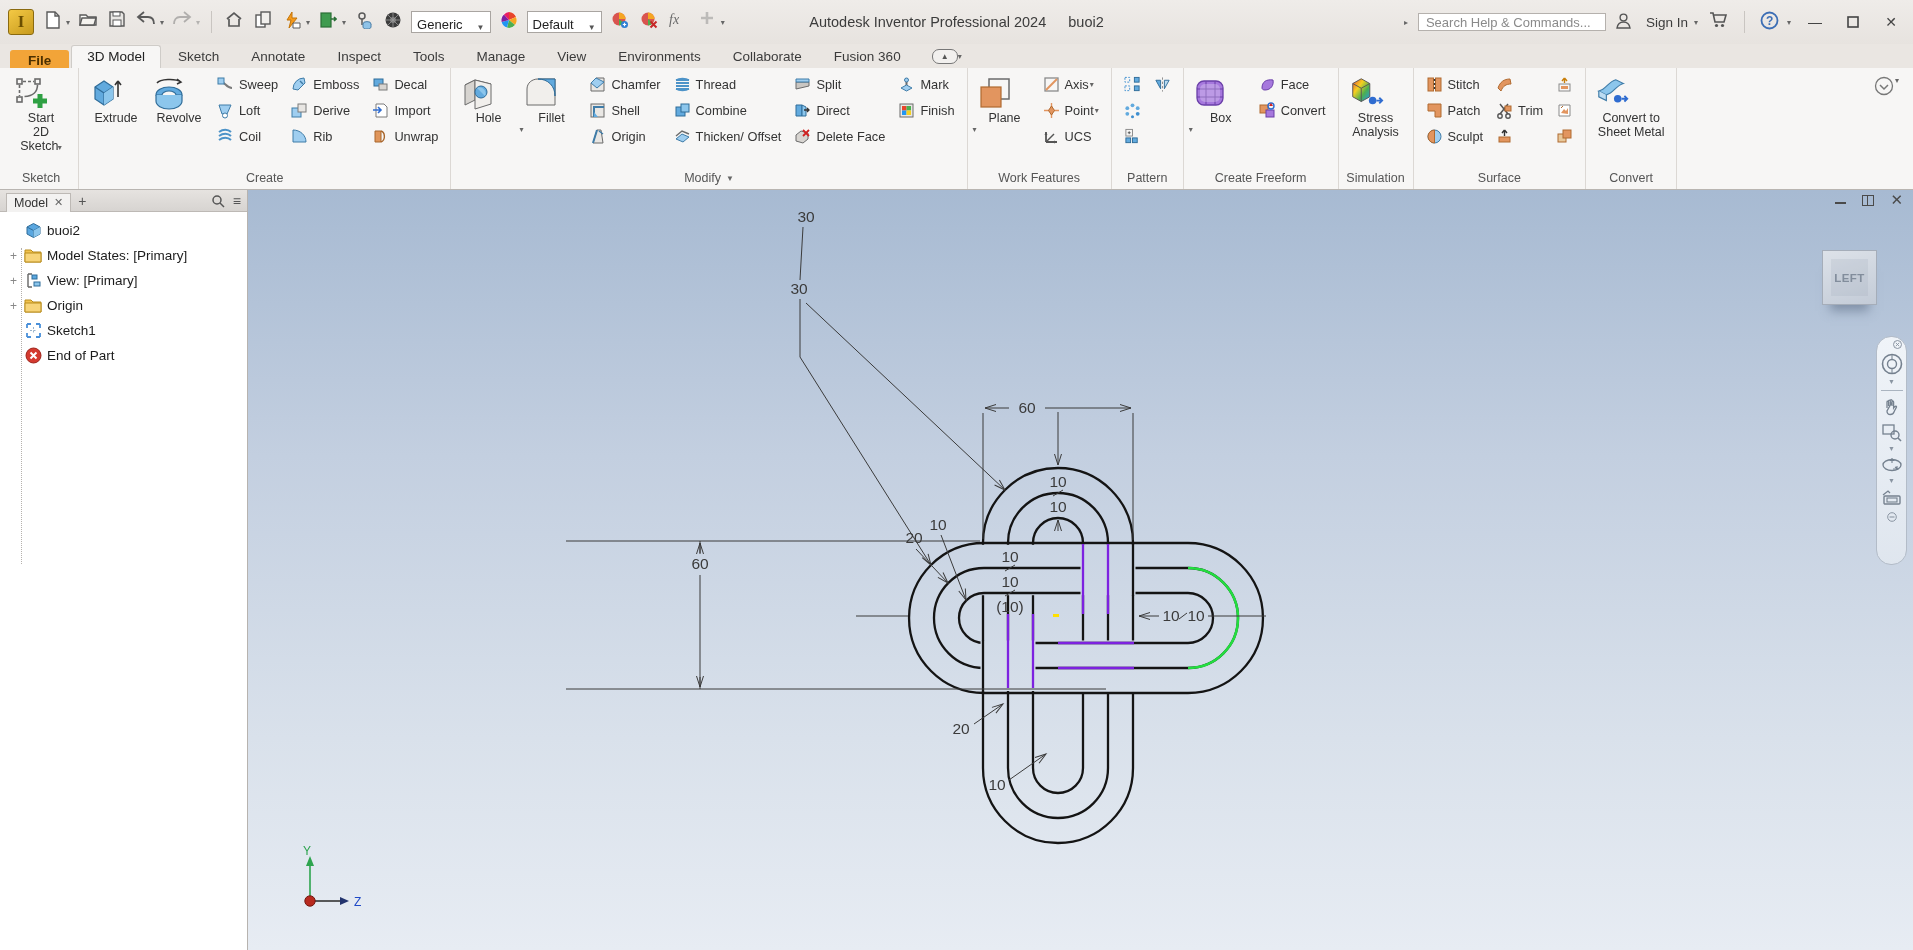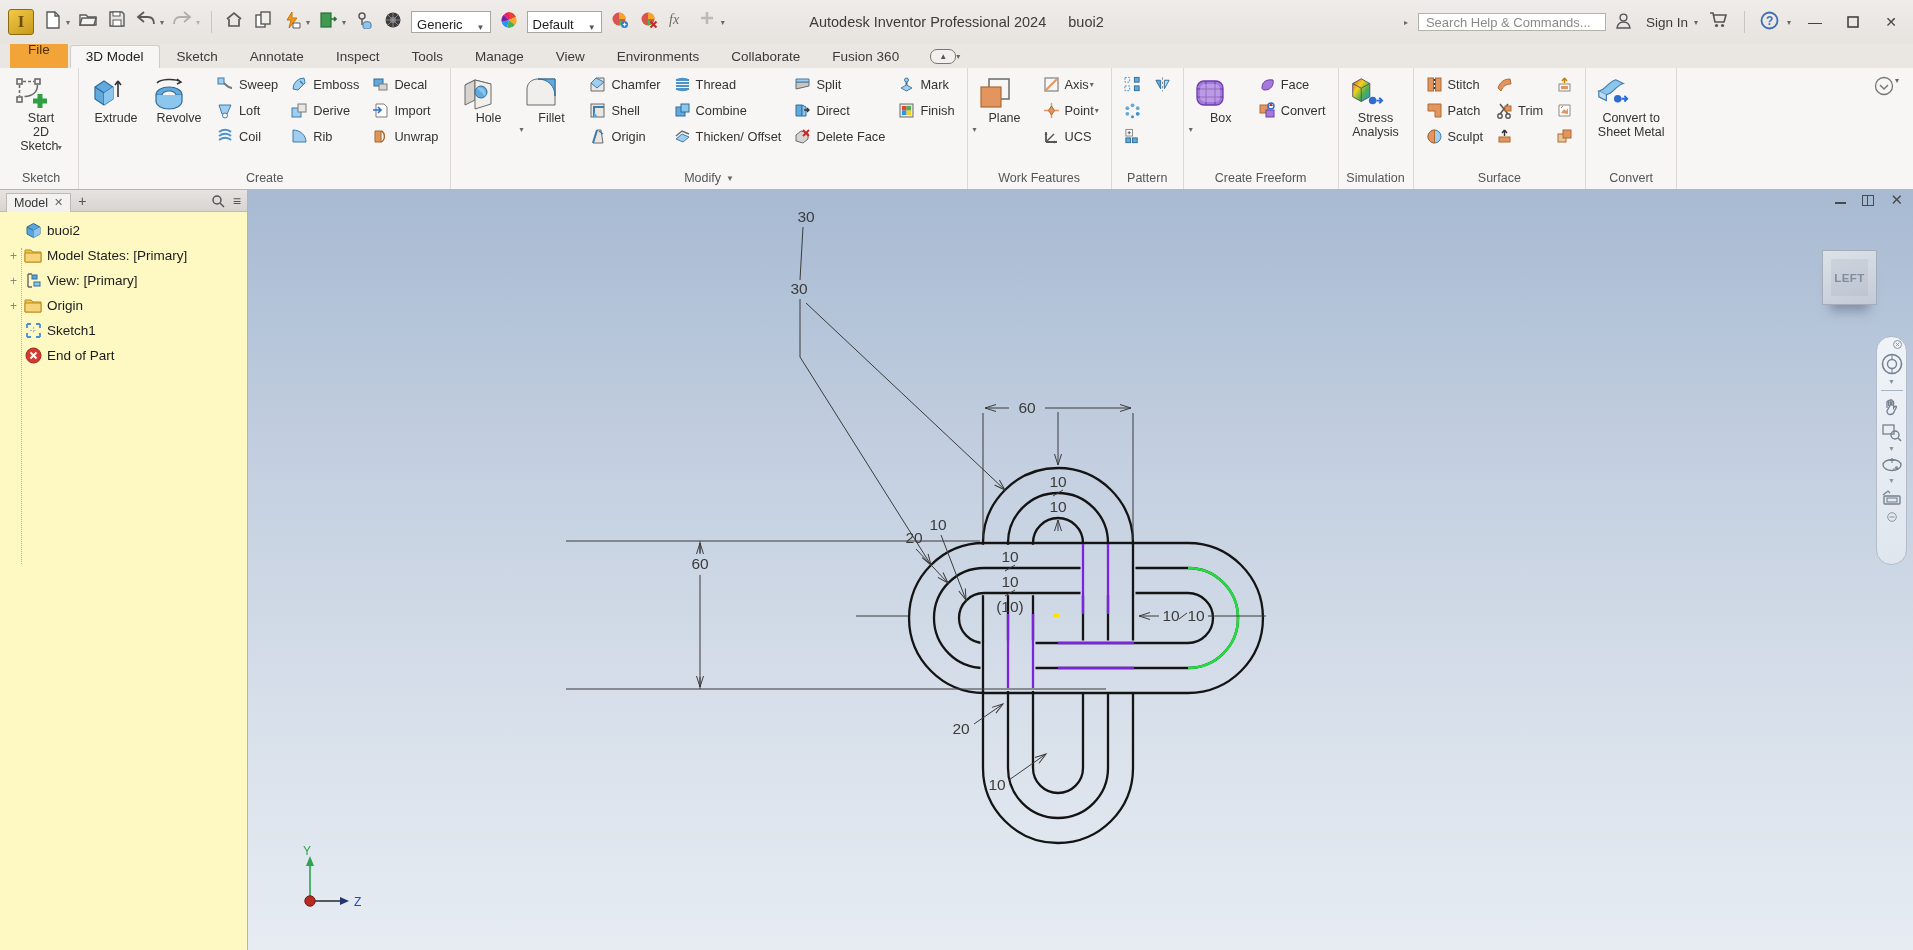--- a/index.html
+++ b/index.html
@@ -19,21 +19,21 @@
   .title-center{position:absolute;left:50%;transform:translateX(-50%);display:flex;gap:22px;font-size:14.5px;color:#3c3c3c;white-space:nowrap}
   .title-right{margin-left:auto;display:flex;align-items:center;gap:10px}
   .searchbox{width:188px;height:18px;background:#fff;border:1px solid #b5b1ad;font-size:13px;color:#8a8a8a;display:flex;align-items:center;padding:0 7px}
   .signin{display:flex;align-items:center;gap:15px;color:#3c3c3c;font-size:13.5px;cursor:pointer}
   .winbtn{width:28px;height:26px;display:flex;align-items:center;justify-content:center;color:#444;font-size:14px;cursor:pointer}
   .grayed{opacity:.4}
 
   
   .tabrow{height:24px;background:#eae6e2;display:flex;align-items:flex-end;padding-left:10px;gap:2px}
   .rtab{padding:3px 15px 4px;font-size:13.5px;color:#3b3b3b;cursor:pointer;border-radius:3px 3px 0 0}
-  .rtab.file{background:#f2a438;color:#4c3000;font-weight:normal;padding:3px 18px 11px}
+  .rtab.file{background:#f2a438;color:#4c3000;font-weight:bold;padding:3px 18px 0}
   .rtab.active{background:#f7f6f5;border:1px solid #cfccc8;border-bottom:none;color:#222}
   .tab-extra{display:flex;align-items:center;gap:4px;margin-left:14px;margin-bottom:4px;cursor:pointer}
   .camicon{width:26px;height:15px;border:1px solid #777;border-radius:7px;display:flex;align-items:center;justify-content:center;font-size:8px;color:#555;background:#f2f0ee}
 
   
   .ribbon{height:122px;background:#f7f6f5;border-bottom:1px solid #b9b5b1;display:flex;align-items:stretch;padding-left:4px}
   .panel{display:flex;flex-direction:column;border-right:1px solid #dcd8d4;padding:0 3px}
   .pbody{flex:1;display:flex;align-items:flex-start;gap:3px;padding:4px 4px 0}
   .plabel{height:22px;display:flex;align-items:center;justify-content:center;font-size:12.5px;color:#555;gap:5px;cursor:pointer}
   .plabel .cdd{font-size:8px;color:#666}
@@ -42,21 +42,21 @@
   .bigbtn .blbl{font-size:12.5px;color:#333;text-align:center;line-height:14px}
   .smcol{display:flex;flex-direction:column;gap:1px}
   .smbtn{display:flex;align-items:center;gap:5px;height:25px;padding:2px 5px;border-radius:3px;cursor:pointer;white-space:nowrap}
   .smbtn .slbl{font-size:12.8px;color:#333}
   .ic{width:17px;height:17px;display:inline-flex;align-items:center;justify-content:center;flex:none}
   .ic svg{display:block}
   .ribbon-collapse{margin-left:auto;display:flex;align-items:flex-start;gap:5px;padding:8px 14px;color:#555}
 
   
   .main{position:absolute;left:0;top:190px;right:0;bottom:0;display:flex}
-  .browser{width:248px;background:#fef9c3;border-right:1px solid #b7b3af;display:flex;flex-direction:column}
+  .browser{width:248px;background:#ffffff;border-right:1px solid #b7b3af;display:flex;flex-direction:column}
   .btabs{height:22px;background:linear-gradient(#e6e3e0,#d7d4d1);border-bottom:1px solid #bdb9b5;display:flex;align-items:center;padding:0 6px;gap:7px;font-size:12.5px;color:#333}
   .btab{display:flex;align-items:center;gap:6px;background:#f3f2f1;border:1px solid #bdb9b5;border-bottom:none;height:19px;padding:0 7px;margin-top:3px;cursor:pointer}
   .btab .x{color:#666;font-size:11px;cursor:pointer}
   .baddtab{font-size:14px;color:#555;cursor:pointer}
   .btabs-right{margin-left:auto;display:flex;gap:8px;align-items:center}
   .tree{position:relative;flex:1;padding-top:6px}
   .trow{display:flex;align-items:center;height:25px;gap:5px;padding-left:8px;cursor:pointer;position:relative}
   .trow .expander{width:11px;font-size:12px;color:#888;text-align:center;cursor:pointer}
   .trow .spacer{width:11px}
   .trow .tlabel{font-size:13.5px;color:#1c1c1c}

